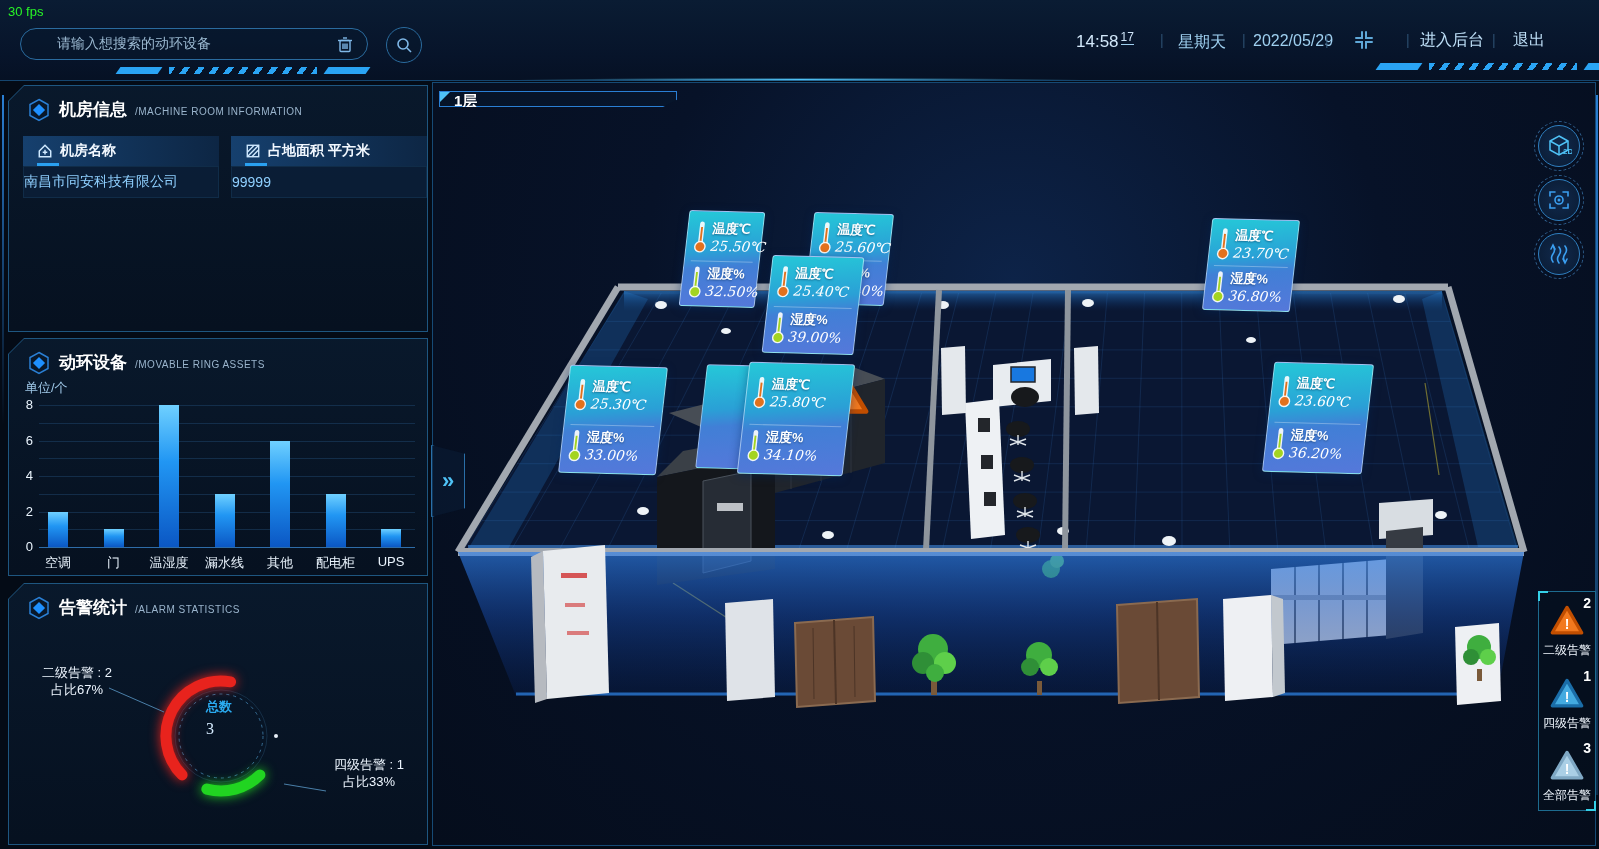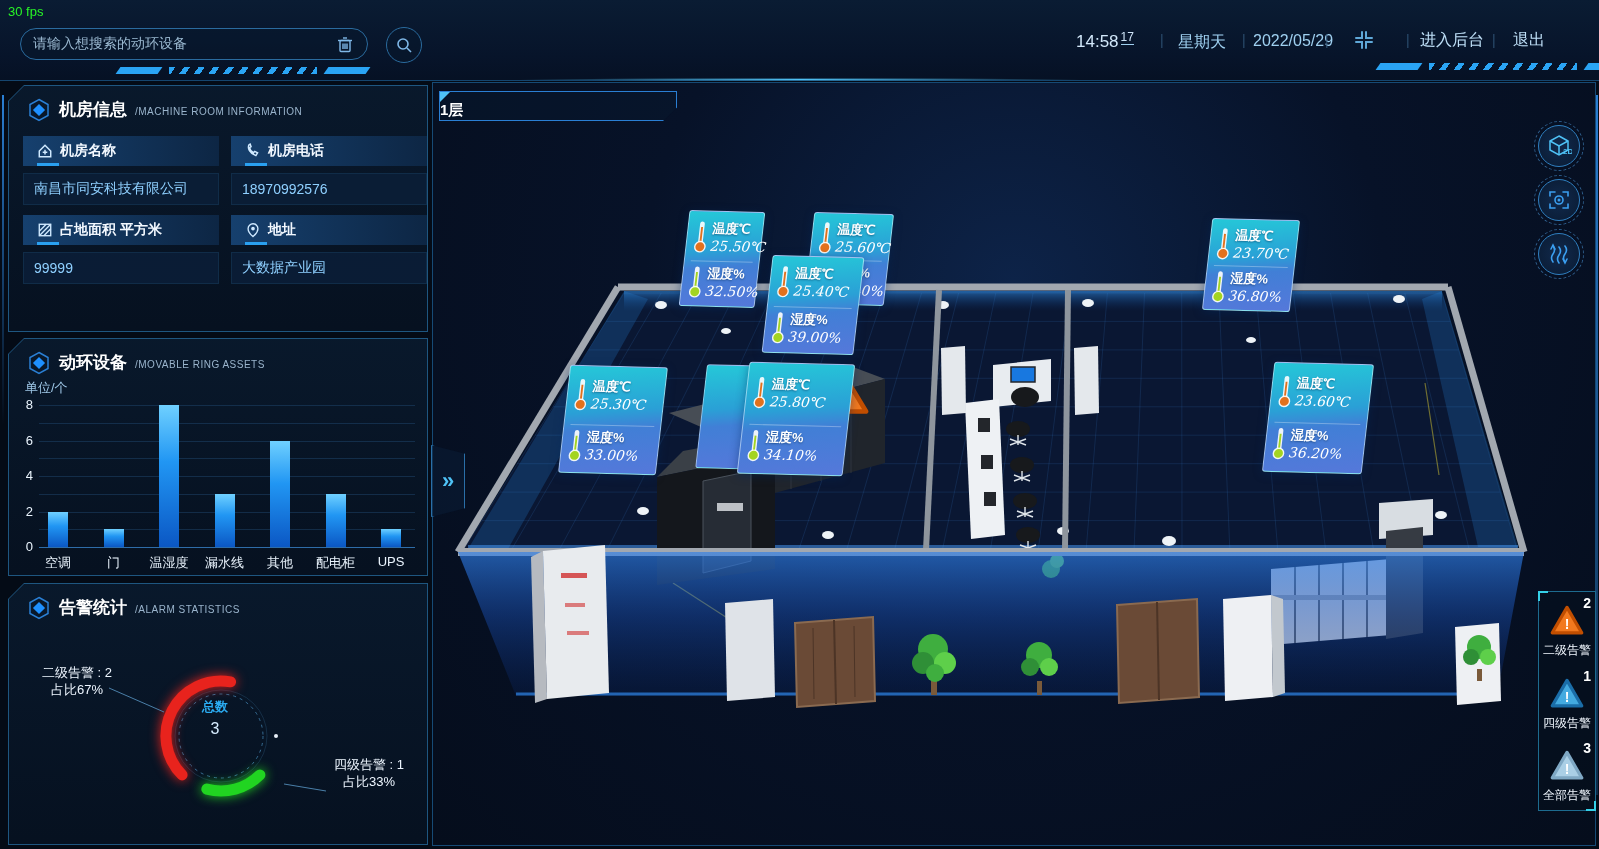--- a/index.html
+++ b/index.html
@@ -13,21 +13,21 @@
     position:absolute;left:0;top:0;width:1599px;height:80px;
     background:linear-gradient(180deg,#0a1c33 0%,#07142a 70%,#061124 100%);
     border-bottom:1px solid #15456e;z-index:30;text-decoration:underline;
   }
   .hglow{position:absolute;left:50%;bottom:-1px;transform:translateX(-50%);
     width:560px;height:3px;background:radial-gradient(closest-side,#4fc3f7,transparent);}
   .fps{position:absolute;left:8px;top:4px;font-size:13px;color:#27f327;}
   .search-pill{position:absolute;left:20px;top:28px;width:348px;height:32px;
     border:1px solid #2a6b9e;border-radius:17px;display:flex;align-items:center;
     padding:0 12px;box-sizing:border-box;background:rgba(8,24,44,.4);cursor:text;}
-  .search-pill .ph{flex:1;font-size:14px;color:#9ab8d0;}
+  .search-pill .ph{flex:1;font-size:14px;color:#9ab8d0;margin-left:24px;}
   .trash{width:20px;height:20px;cursor:pointer}
   .search-btn{position:absolute;left:386px;top:27px;width:36px;height:36px;border-radius:50%;
     border:1px solid #2a6b9e;background:rgba(8,24,44,.4);padding:0;cursor:pointer;
     display:flex;align-items:center;justify-content:center;}
   .title-wrap{position:absolute;left:50%;top:17px;transform:translateX(-50%);
     display:flex;align-items:center;gap:7px;white-space:nowrap;}
   .app-title{font-size:30px;font-weight:bold;color:#ffffff;letter-spacing:1px;}
   .clock{position:absolute;left:1076px;top:30px;font-size:17px;color:#d2e8fa;}
   .secs{font-size:12px;color:#cfe4f8;border-bottom:1px solid #9fd0f0;vertical-align:6px;margin-left:2px;}
   .hdiv{position:absolute;top:32px;color:#2c4e70;font-size:14px;}
@@ -61,45 +61,45 @@
   .p-head{display:flex;align-items:baseline;gap:8px;padding:12px 14px 6px 18px;}
   .p-ico{align-self:center;width:24px;height:24px;flex:none}
   .p-title{font-size:17px;font-weight:bold;color:#ffffff;}
   .p-sub{font-size:10px;color:#9ab4cc;letter-spacing:.5px;}
   
   .ri-grid{display:grid;grid-template-columns:196px 196px;column-gap:12px;row-gap:10px;padding:8px 0 0 14px;}
   .f-label{position:relative;height:30px;display:flex;align-items:center;gap:7px;padding-left:14px;
     background:linear-gradient(90deg,#16406e,#0d2644);font-size:14px;font-weight:bold;color:#f2f8ff;}
   .f-label::after{content:'';position:absolute;left:14px;bottom:0;width:22px;height:3px;background:#2aa0f0;}
   .f-icon{width:16px;height:16px;display:inline-flex}
-  .f-value{height:32px;margin-top:7px;display:flex;align-items:center;padding-left:10px;
+  .f-value{height:32px;margin-top:0;display:flex;align-items:center;
     background:rgba(10,30,56,.85);border:1px solid #102c48;box-sizing:border-box;
     font-size:14px;color:#8fd0ff;}
   
   .chart-wrap{position:absolute;left:0;top:0;width:100%;height:100%;}
   .unit-label{position:absolute;left:16px;top:40px;font-size:13px;color:#9fc8e8;}
   .gridline{position:absolute;left:30px;right:12px;height:1px;background:rgba(50,110,170,.28);}
   .axis{position:absolute;left:30px;right:12px;height:1px;background:#2e6da8;}
   .ytick{position:absolute;left:0;width:24px;text-align:right;font-size:13px;color:#eaf4fd;}
   .bar{position:absolute;width:20px;background:linear-gradient(180deg,#6fd0ff 0%,#2196f3 40%,#0b57c4 100%);}
   .cat{position:absolute;width:56px;text-align:center;font-size:13px;color:#eaf4fd;}
   
   .al-label{position:absolute;font-size:13px;color:#eef6ff;text-align:center;line-height:17px;}
   #al2{left:22px;top:80px;width:92px;}
   #al4{left:314px;top:172px;width:92px;}
-  .al-center{position:absolute;left:184px;width:44px;text-align:center;}
+  .al-center{position:absolute;left:197px;width:44px;text-align:left;font-family:Liberation Serif, serif;}
   .al-total-label{top:114px;font-size:13px;font-weight:bold;color:#2bacf2;}
   .al-total-value{top:136px;font-size:16px;color:#d6ecff;}
   
   .scene{position:absolute;left:432px;top:82px;width:1164px;height:764px;
     border:1px solid #164a75;box-sizing:border-box;z-index:10;cursor:grab;
     background:radial-gradient(ellipse at 50% 26%,#0d2348 0%,#071228 45%,#050d1c 100%);}
   .scene-svg{position:absolute;left:0;top:0;}
-  .floor-tag{position:absolute;left:6px;top:8px;width:238px;height:30px;z-index:12;
-    border:1px solid #2a7fd4;box-sizing:border-box;display:flex;align-items:flex-end;
+  .floor-tag{position:absolute;left:6px;top:8px;width:238px;height:16px;z-index:12;
+    border:1px solid #2a7fd4;box-sizing:border-box;display:flex;align-items:flex-start;padding-left:14px;
     clip-path:polygon(0 0,100% 0,100% 55%,calc(100% - 14px) 100%,0 100%);
     background:rgba(8,24,46,.55);font-size:15px;font-weight:bold;color:#fff;}
   .floor-tag::before{content:'';position:absolute;left:0;top:0;border-style:solid;
     border-width:10px 10px 0 0;border-color:#4fc3f7 transparent transparent transparent;}
   .tool-btn{position:absolute;left:1105px;width:40px;height:40px;border-radius:50%;
     border:1.5px solid #2f7fc0;background:radial-gradient(circle,rgba(20,50,90,.75),rgba(10,28,52,.85));
     display:flex;align-items:center;justify-content:center;cursor:pointer;z-index:12;}
   .tool-btn::after{content:'';position:absolute;inset:-5px;border-radius:50%;
     border:1px dashed rgba(80,160,230,.55);}
   #tb1{top:42px}#tb2{top:96px}#tb3{top:150px}
@@ -228,52 +228,29 @@
               </svg>
             </span>
         <span>机房名称</span>
       </div>
       <div class="f-value">南昌市同安科技有限公司</div>
     </div>
         <div class="field">
       <div class="f-label">
         <span class="f-icon">
               <svg viewBox="0 0 14 14" width="16" height="16">
-                <path d="M3.5 1.5c-1.5 3 .5 7.5 6 9.5l1.5-2.5-2.5-1.2-1 1.2c-2-1-3.2-2.3-3.5-4.5l1.3-.8-.8-2.2z" fill="none" stroke="#cfe9ff" stroke-width="1.3"></path>
-              </svg>
-            </span>
-        <span>机房电话</span>
-      </div>
-      <div class="f-value">18970992576</div>
-    </div>
-        <div class="field">
-      <div class="f-label">
-        <span class="f-icon">
-              <svg viewBox="0 0 14 14" width="16" height="16">
                 <g fill="none" stroke="#cfe9ff" stroke-width="1.2">
                   <rect x="2" y="2" width="10" height="10"></rect>
                   <path d="M2 8 L8 2 M2 12 L12 2 M6 12 L12 6"></path>
                 </g>
               </svg>
             </span>
         <span>占地面积 平方米</span>
       </div>
       <div class="f-value">99999</div>
-    </div>
-        <div class="field">
-      <div class="f-label">
-        <span class="f-icon">
-              <svg viewBox="0 0 14 14" width="16" height="16">
-                <path d="M7 1.5 a4.3 4.3 0 0 1 4.3 4.3 C11.3 9 7 12.7 7 12.7 S2.7 9 2.7 5.8 A4.3 4.3 0 0 1 7 1.5 Z" fill="none" stroke="#cfe9ff" stroke-width="1.2"></path>
-                <circle cx="7" cy="5.8" r="1.6" fill="#cfe9ff"></circle>
-              </svg>
-            </span>
-        <span>地址</span>
-      </div>
-      <div class="f-value">大数据产业园</div>
     </div>
       </div>
  </div>
 </section>
 
 <section class="panel" id="panel-assets">
  <div class="panel-inner">
   <div class="p-head">
     <span class="p-ico">
       <svg viewBox="0 0 24 24" width="24" height="24">

